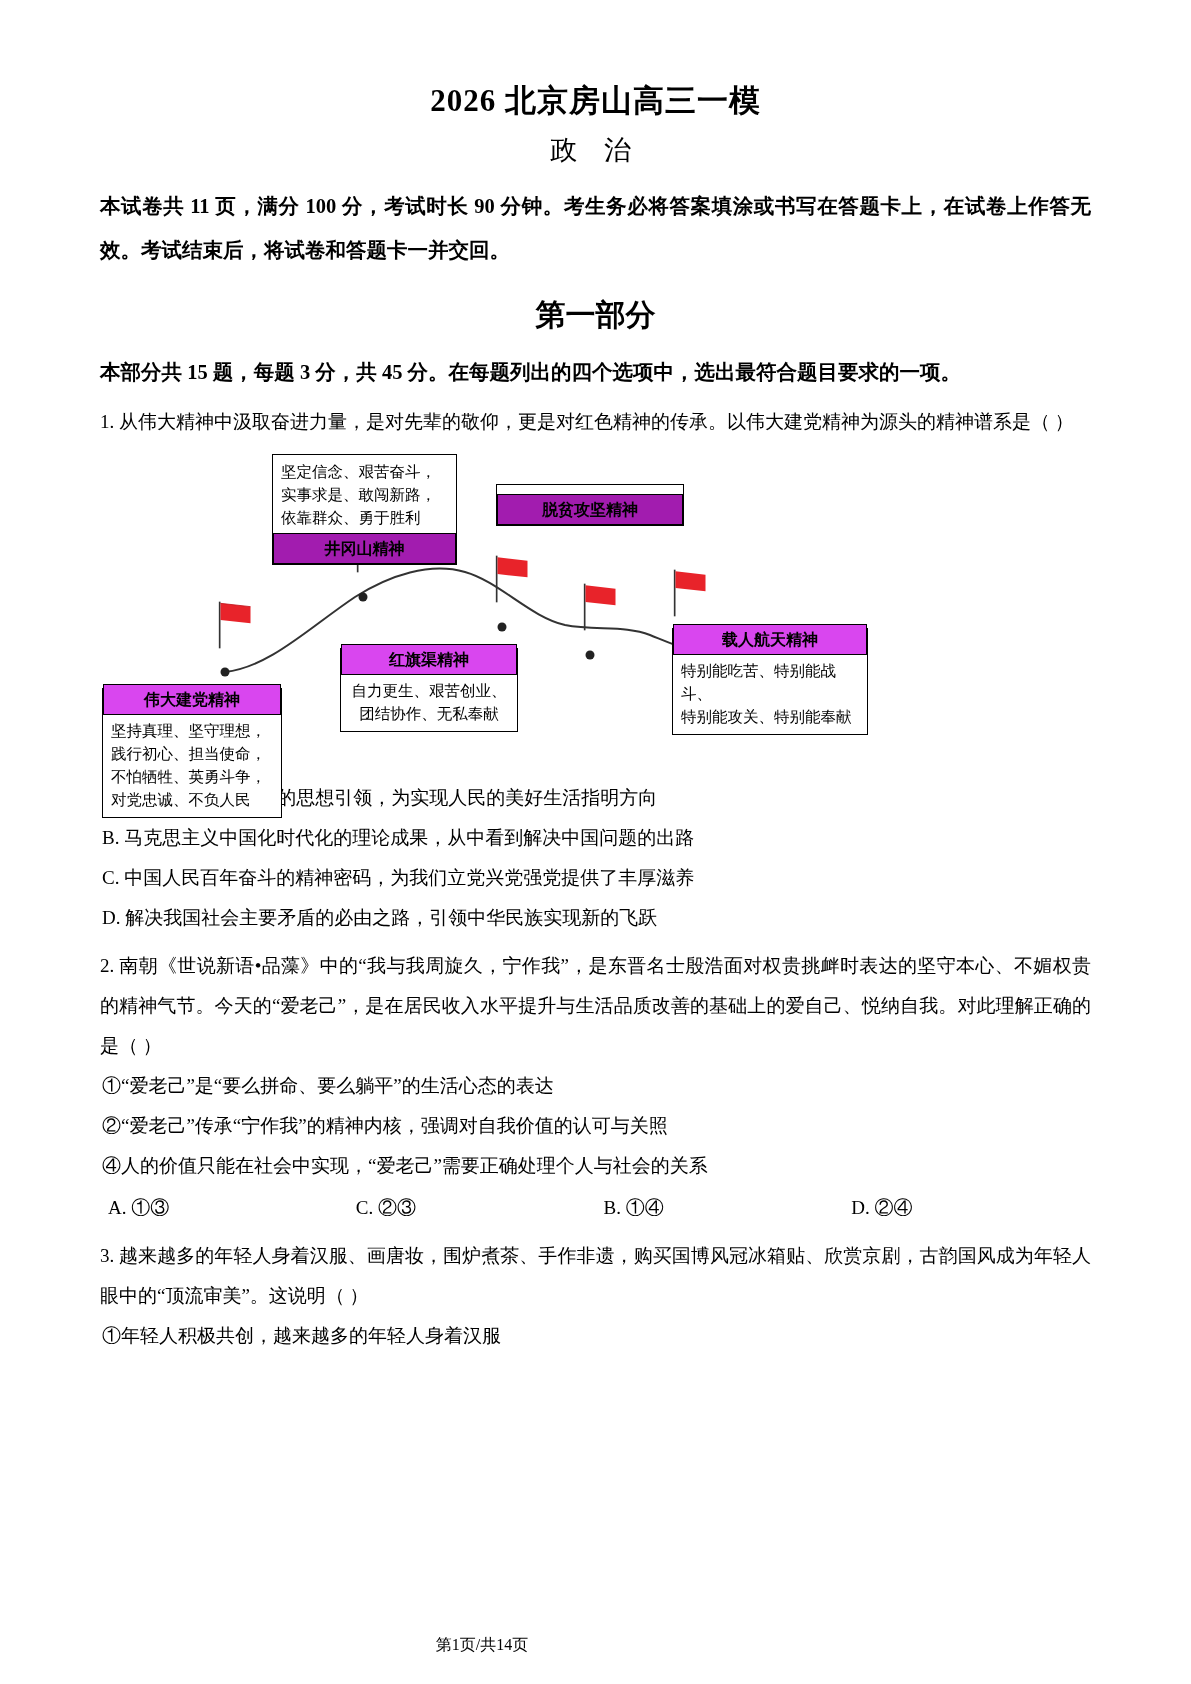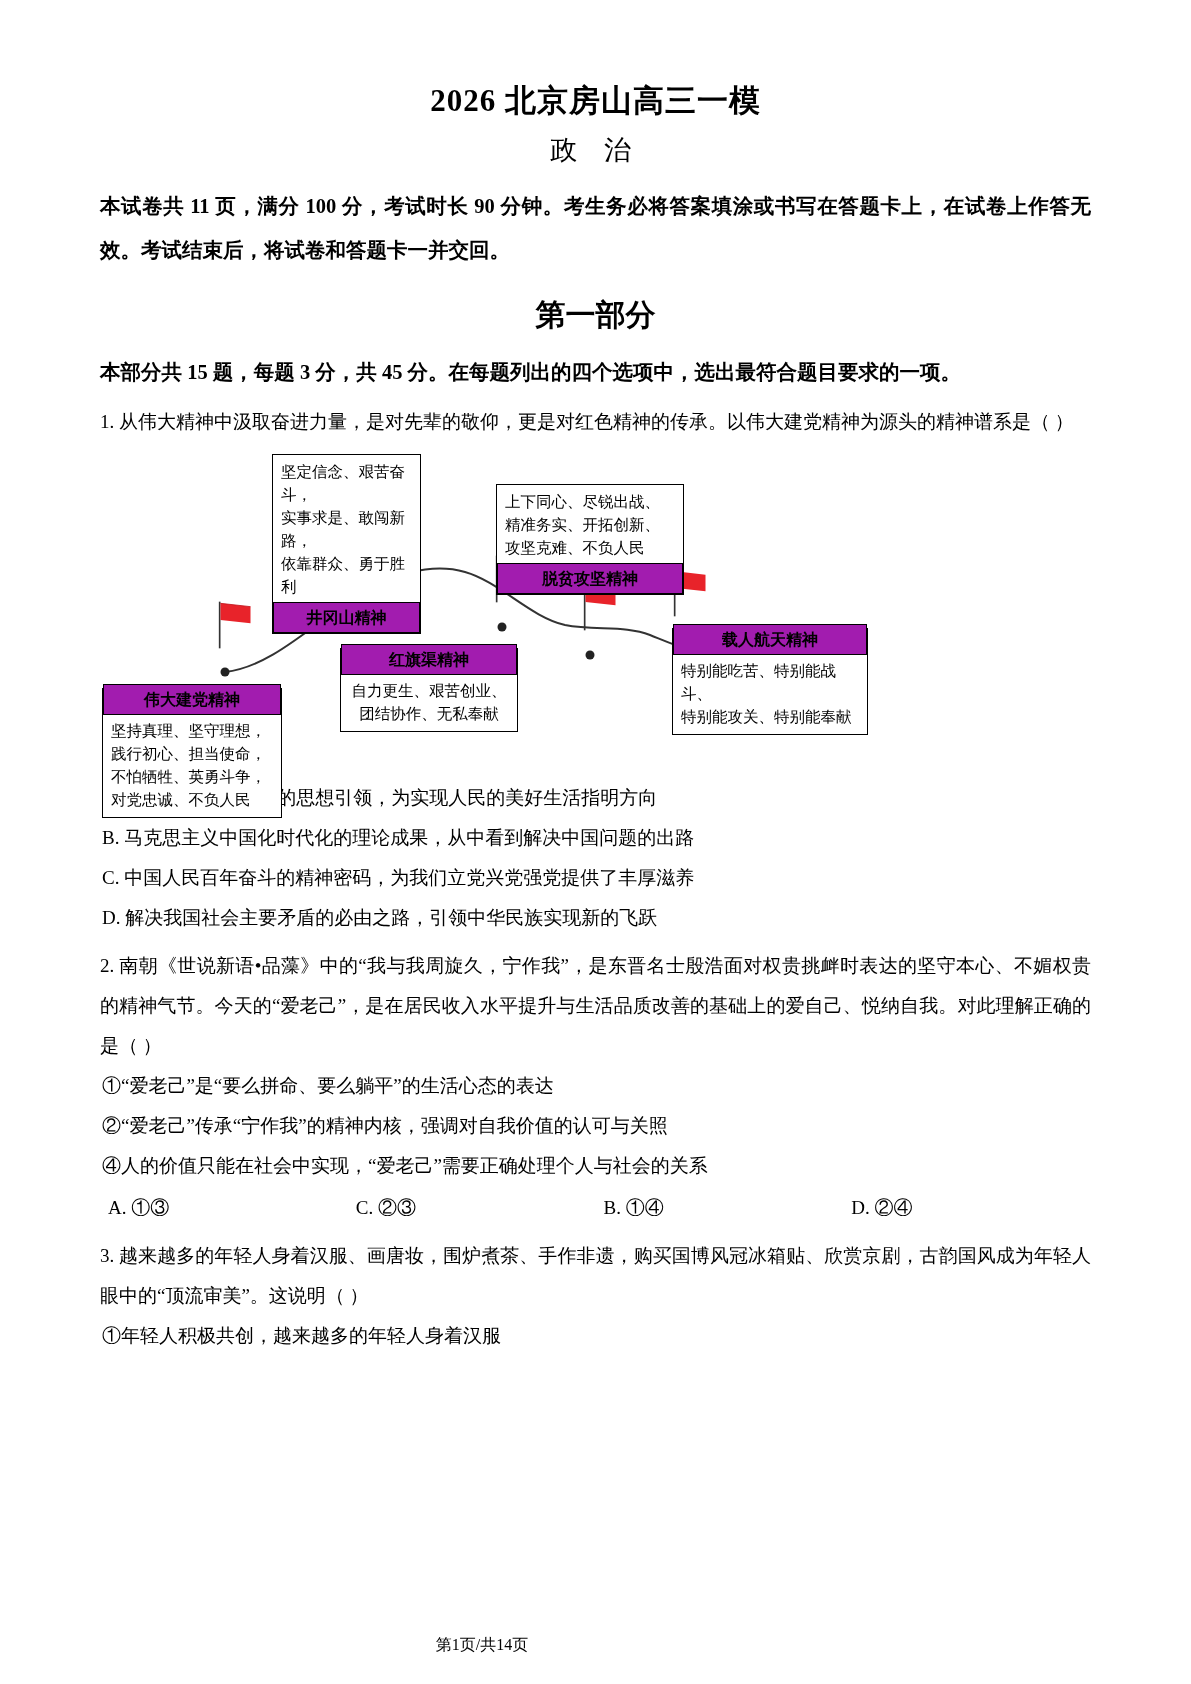--- a/index.html
+++ b/index.html
@@ -95,21 +95,21 @@
     font-weight: bold;
     background: #a21caf;
     border: 1px solid #000;
     margin: 4px -8px -6px -8px;
     padding: 3px 0;
     font-size: 16px;
   }
   .fbox .hdr-top {
     text-align: center;
     font-weight: bold;
-    background: #a21caf;
+    background: #d946ef;
     border: 1px solid #000;
     margin: -5px -8px 4px -8px;
     padding: 3px 0;
     font-size: 16px;
   }
   .fbox .body { text-align: left; }
   .fbox .body.center { text-align: center; }
   .flag {
     position: absolute;
     width: 46px;
@@ -167,31 +167,28 @@
     </svg>
     <svg class="flag" style="left:475px; top:130px;" viewBox="0 0 46 60">
       <line x1="7" y1="2" x2="7" y2="58" stroke="#333" stroke-width="2"></line>
       <path d="M8,4 L44,8 L44,28 L8,24 Z" fill="#e8232a"></path>
     </svg>
     <svg class="flag" style="left:565px; top:116px;" viewBox="0 0 46 60">
       <line x1="7" y1="2" x2="7" y2="58" stroke="#333" stroke-width="2"></line>
       <path d="M8,4 L44,8 L44,28 L8,24 Z" fill="#e8232a"></path>
     </svg>
 
-    <div class="fbox" style="left:172px; top:2px; width:149px;">
+    <div class="fbox" style="left:172px; top:2px; width:185px;">
       <div class="body" style="white-space:pre-line;">坚定信念、艰苦奋斗，
 实事求是、敢闯新路，
 依靠群众、勇于胜利</div>
       <div class="hdr">井冈山精神</div>
     </div>
 
     <div class="fbox" style="left:396px; top:32px; width:188px;">
-      <div class="body" style="white-space:pre-line;">上下同心、尽锐出战、
-精准务实、开拓创新、
-攻坚克难、不负人民</div>
       <div class="hdr">脱贫攻坚精神</div>
     </div>
 
     <div class="fbox" style="left:2px; top:196px; width:180px; padding-top:0;margin-top:40px;">
       <div class="hdr-top">伟大建党精神</div>
       <div class="body" style="white-space:pre-line;">坚持真理、坚守理想，
 践行初心、担当使命，
 不怕牺牲、英勇斗争，
 对党忠诚、不负人民</div>
     </div>

